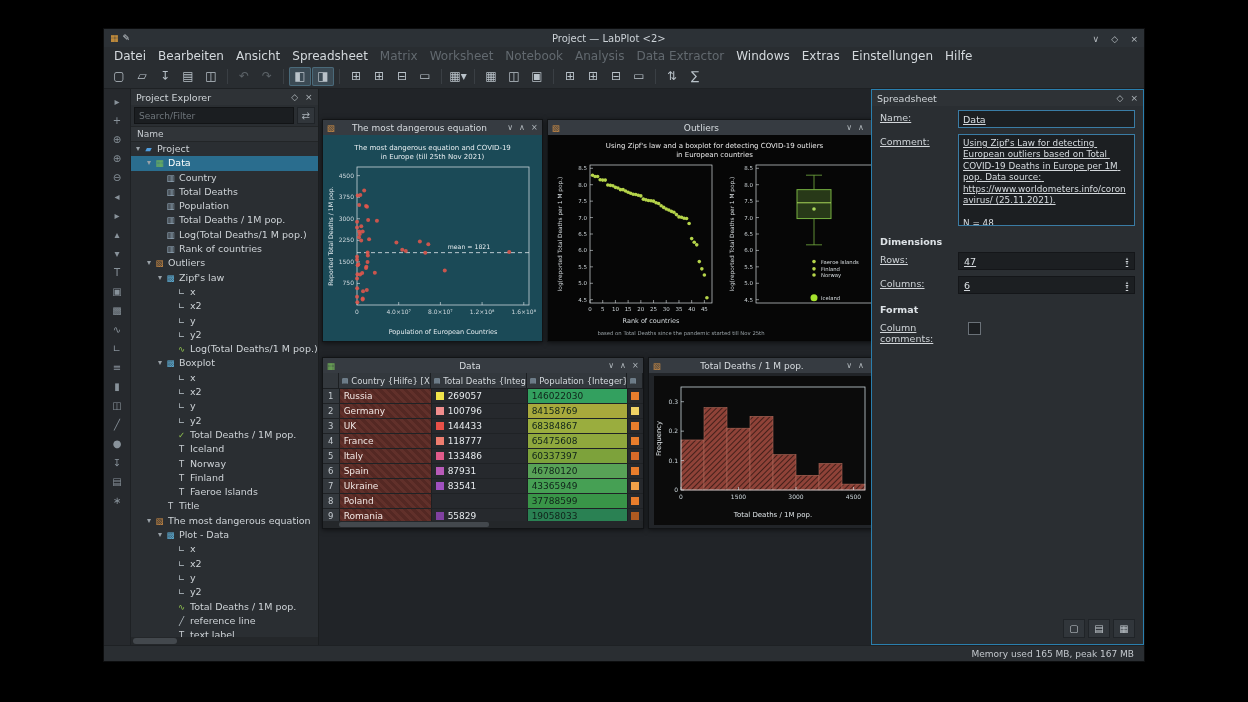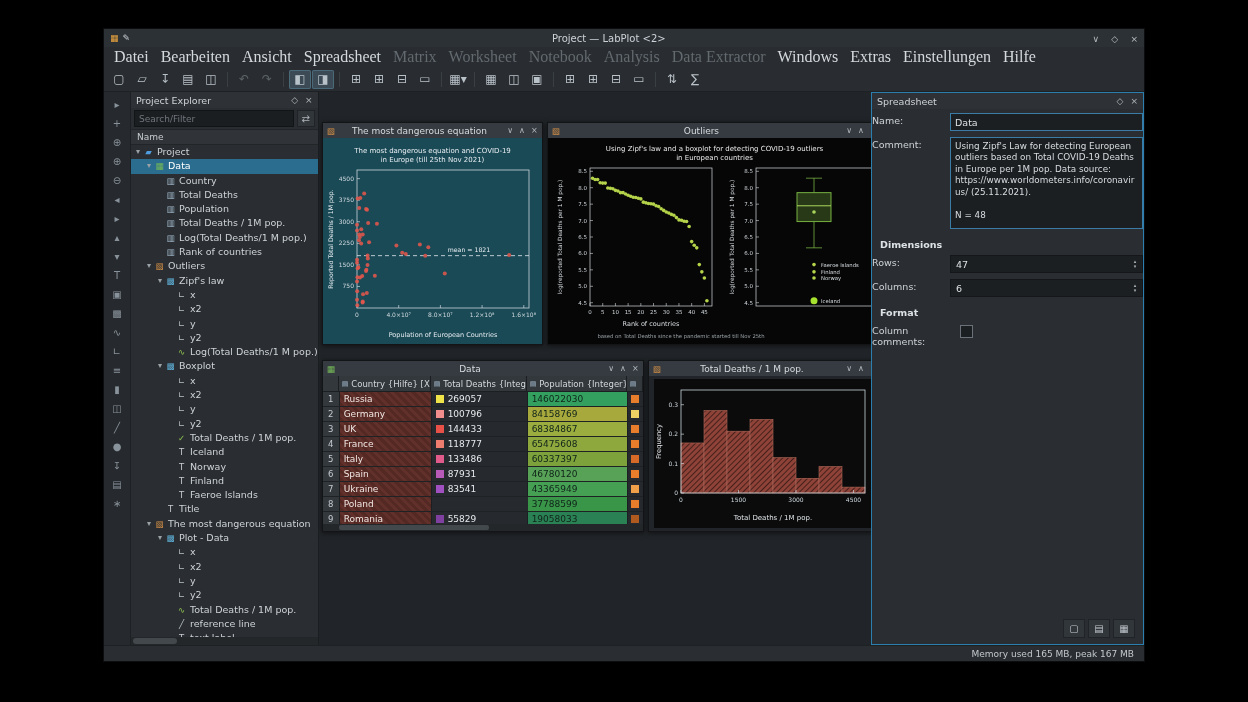--- a/index.html
+++ b/index.html
@@ -7,21 +7,21 @@
        font-family:"DejaVu Sans","Liberation Sans",sans-serif;color:#d2d6da;}
   .app{position:absolute;left:103px;top:28px;width:1042px;height:634px;background:#26292d;
        border:1px solid #0c0d0e;box-sizing:border-box;display:flex;flex-direction:column;}
   
   .titlebar{flex:0 0 18px;background:#2c3136;display:flex;align-items:center;padding:0 6px;
             font-size:10px;color:#ccd2d7;}
   .ti{font-size:9px;margin-right:4px;}
   .titlebar .title{flex:1;text-align:center;}
   .win-btns span{margin-left:9px;font-size:9px;color:#b6bcc1;}
   
-  .menubar{flex:0 0 17px;background:#292d31;display:flex;align-items:flex-end;padding:0 4px;font-size:16px;font-family:Liberation Serif, serif;}
+  .menubar{flex:0 0 17px;background:#292d31;display:flex;align-items:center;padding:0 4px;font-size:12px;}
   .menu-item{padding:1px 6px;color:#d4d9dd;}
   .menu-item.disabled{color:#62696f;}
   
   .toolbar{flex:0 0 24px;background:#292d31;border-bottom:1px solid #1e2124;display:flex;
            align-items:center;padding:0 4px;gap:1px;}
   .tb-btn{min-width:20px;height:19px;display:flex;align-items:center;justify-content:center;
           font-size:12px;color:#b9c2c9;border-radius:2px;padding:0 1px;}
   .tb-btn.pressed{background:#3b4a54;box-shadow:inset 0 0 0 1px #4a6a7a;}
   .tb-btn.dim{color:#5d6469;}
   .tb-sep{width:1px;height:15px;background:#3a3f44;margin:0 4px;}
@@ -81,21 +81,21 @@
             color:#e6eaed;box-sizing:border-box;overflow:hidden;white-space:nowrap;}
   .swatch{width:8px;height:8px;flex:0 0 8px;}
   .s-pop{display:flex;align-items:center;padding:0 4px;color:#10231a;border-right:1px solid #1c1f22;
          box-sizing:border-box;overflow:hidden;white-space:nowrap;}
   .s-extra{flex:1;display:flex;align-items:center;padding:0 3px;overflow:hidden;}
   .sheet-hscroll{flex:0 0 7px;background:#24272a;position:relative;}
   .sheet-hscroll .thumb{position:absolute;left:16px;top:1px;width:150px;height:5px;background:#43484d;border-radius:2px;}
   
   .props{flex:0 0 273px;border:1px solid #2a7fae;}
   .prop-scroll{flex:1;display:flex;flex-direction:column;min-height:0;}
-  .prop-row{display:flex;margin:4px 0 2px;font-size:9.5px;align-items:flex-start;}
+  .prop-row{display:flex;margin:4px 8px 2px;font-size:9.5px;align-items:flex-start;text-decoration:underline;}
   .prop-label{flex:0 0 78px;color:#cdd2d6;padding-top:2px;}
   .prop-label.wide{flex:0 0 88px;}
   .prop-input{flex:1;background:#1c1f22;border:1px solid #3a7ca5;height:16px;color:#dbe0e4;
               font-size:9.5px;padding:0 4px;font-family:inherit;min-width:0;box-sizing:content-box;}
   .comment-box{flex:1;background:#1c1f22;border:1px solid #3a7ca5;color:#d7dce0;font-size:8.8px;
                padding:3px 4px;height:84px;white-space:pre-wrap;overflow-wrap:break-word;overflow:hidden;
                line-height:1.3;font-family:inherit;resize:none;min-width:0;}
   .section-label{font-weight:bold;font-size:9.5px;margin:8px 8px 1px;color:#dde2e6;}
   .spin{flex:1;display:flex;background:#1c1f22;border:1px solid #141619;height:16px;align-items:center;}
   .spin .sp-val{flex:1;padding:0 5px;font-size:9.5px;color:#dbe0e4;}

